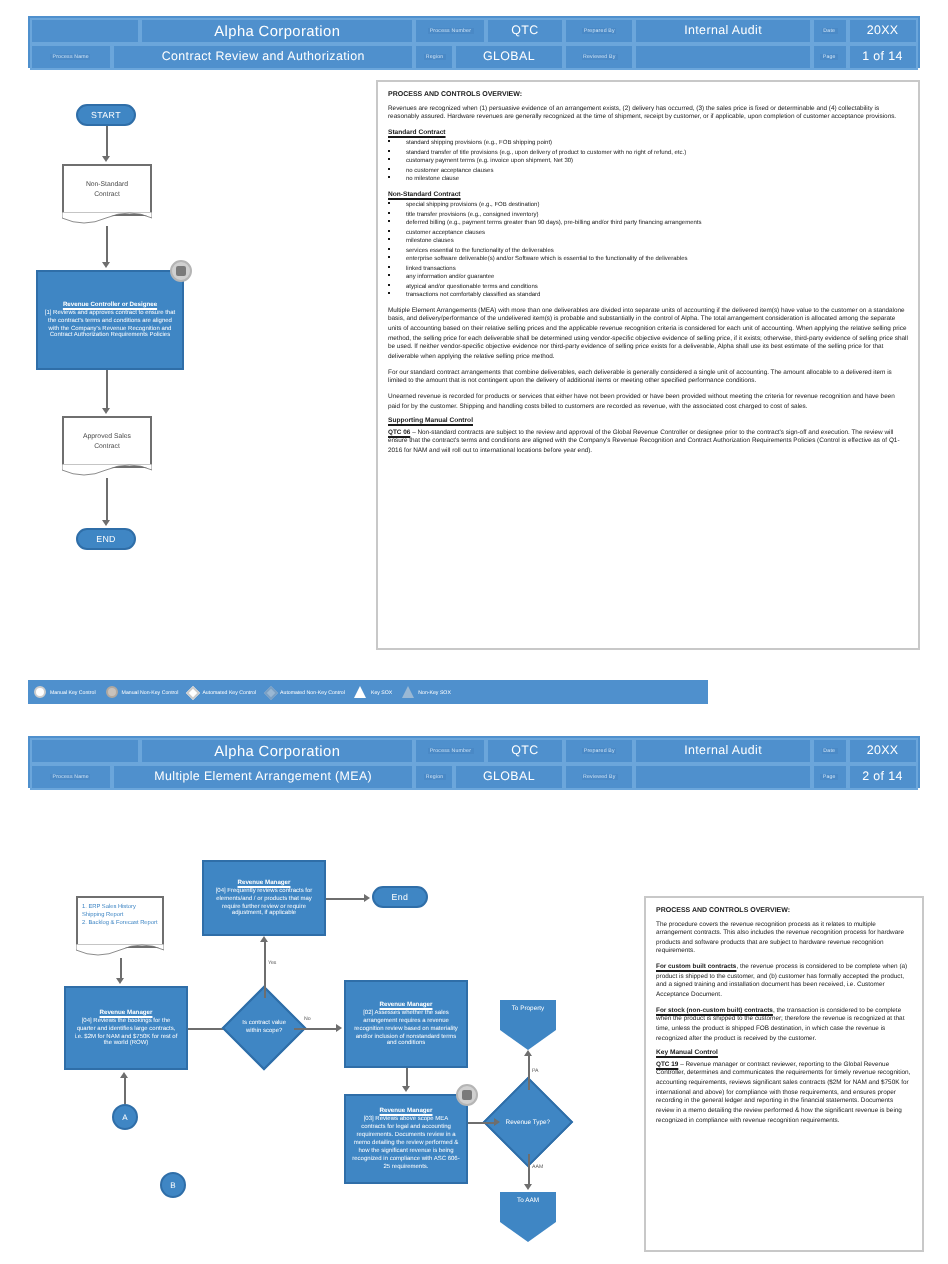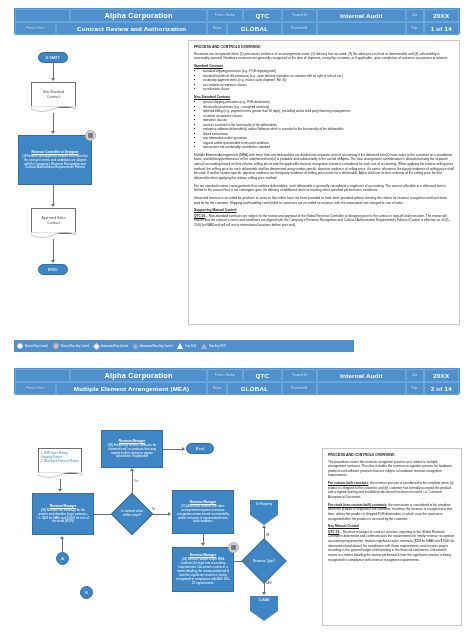--- a/index.html
+++ b/index.html
@@ -40,21 +40,21 @@
   }
   .lbl {
     font-size: 2.6px;
     color: #cfe4f6;
     background: #4a89c6;
     letter-spacing: .1px;
     padding: 0 1px;
   }
   .val {
     font-size: 6.2px;
-    font-weight: bold;
+    font-weight: normal;
     color: #ffffff;
     letter-spacing: .2px;
   }
   .val.big { font-size: 7.4px; }
 
   
   .c-pnum-l { width: 62px; }
   .c-title  { width: 156px; }
   .c-pn-l   { width: 40px; }
   .c-pn-v   { width: 44px; }

